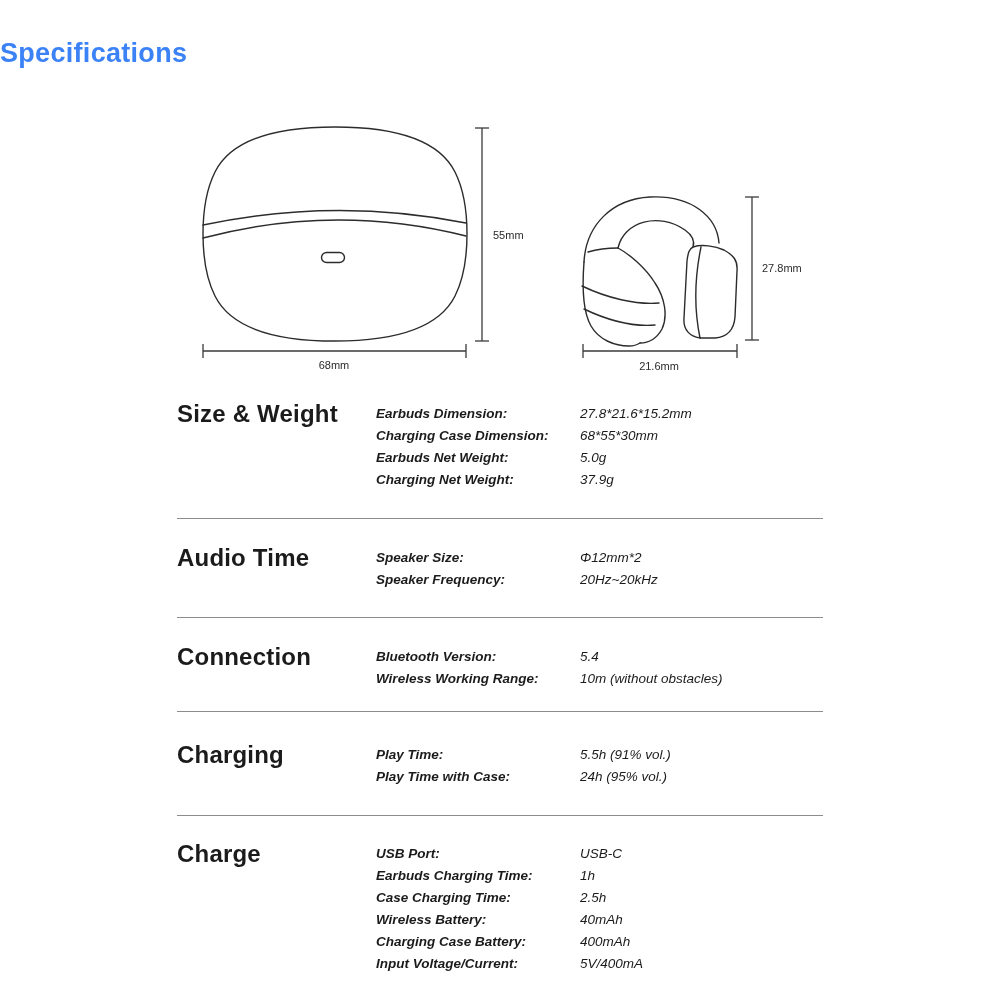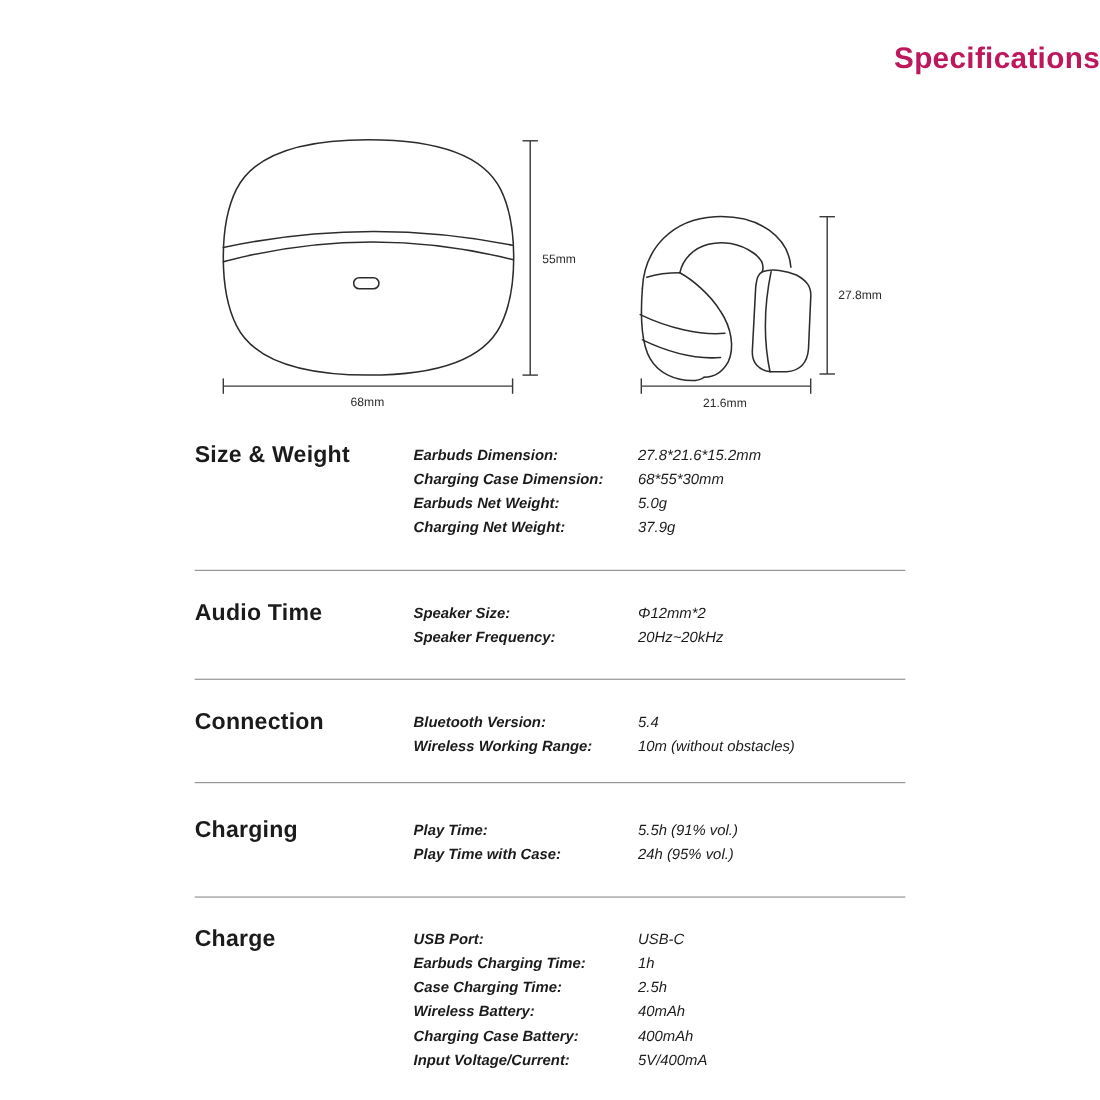--- a/index.html
+++ b/index.html
@@ -6,25 +6,25 @@
   html, body { width: 1000px; height: 1000px; background: #ffffff; }
   body {
     position: relative;
     font-family: "Liberation Sans", sans-serif;
     color: #1b1b1b;
     overflow: hidden;
   }
   .page-title {
     position: absolute;
     top: 38px; left: 0; right: 0;
-    text-align: right;
+    text-align: left;
     font-size: 27px;
     font-weight: 800;
     letter-spacing: 0.3px;
-    color: #be185d;
+    color: #3b82f6;
   }
   svg.diagram {
     position: absolute;
     top: 0; left: 0;
     width: 1000px; height: 400px;
   }
   .line-art path, .line-art rect {
     fill: none;
     stroke: #2c2c2c;
     stroke-width: 1.4;
@@ -53,21 +53,21 @@
     border-top: 1px solid #8c8c8c;
     padding: 28px 0 26px;
   }
   .spec-section:nth-child(1) { border-top: none; padding-top: 0; padding-bottom: 27px; }
   .spec-section:nth-child(3) { padding-bottom: 21px; }
   .spec-section:nth-child(4) { padding-top: 32px; padding-bottom: 27px; }
   .spec-section:nth-child(5) { padding-top: 27px; padding-bottom: 0; }
   .section-title {
     width: 199px;
     flex: 0 0 199px;
-    font-size: 21px;
+    font-size: 24px;
     font-weight: 800;
     line-height: 22px;
     letter-spacing: 0.2px;
     color: #1b1b1b;
   }
   .section-rows { flex: 1; font-style: italic; }
   .spec-row {
     display: flex;
     font-size: 13.5px;
     line-height: 22px;

